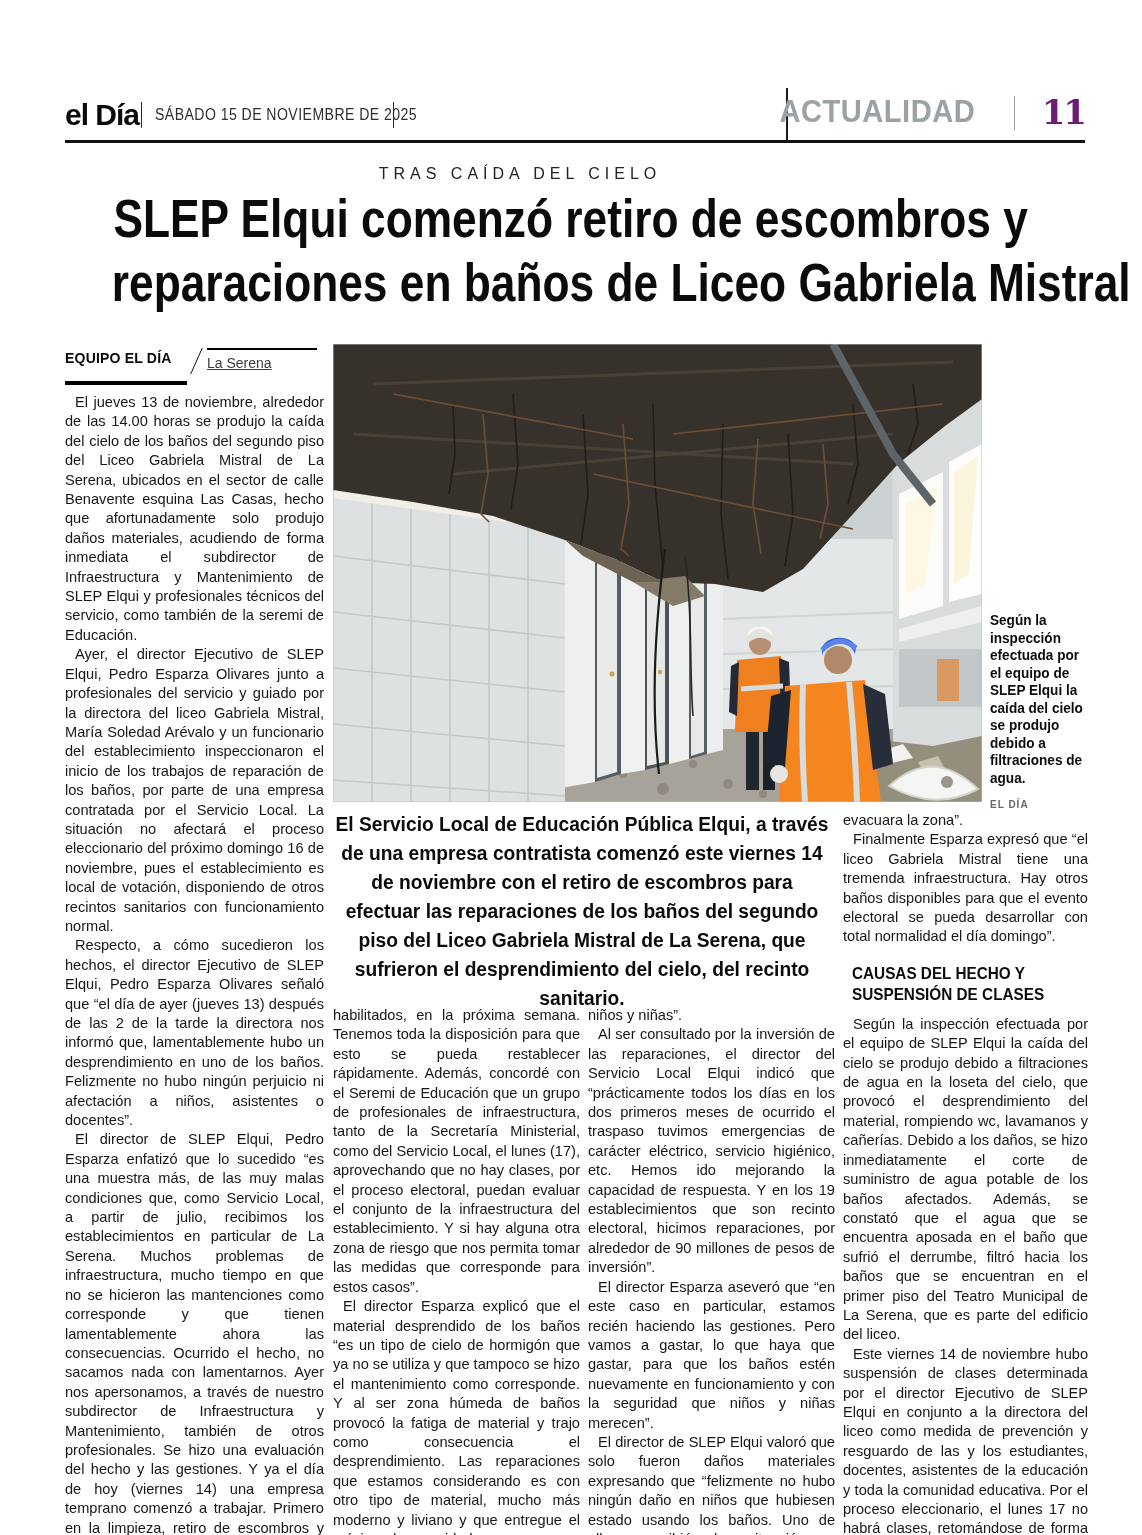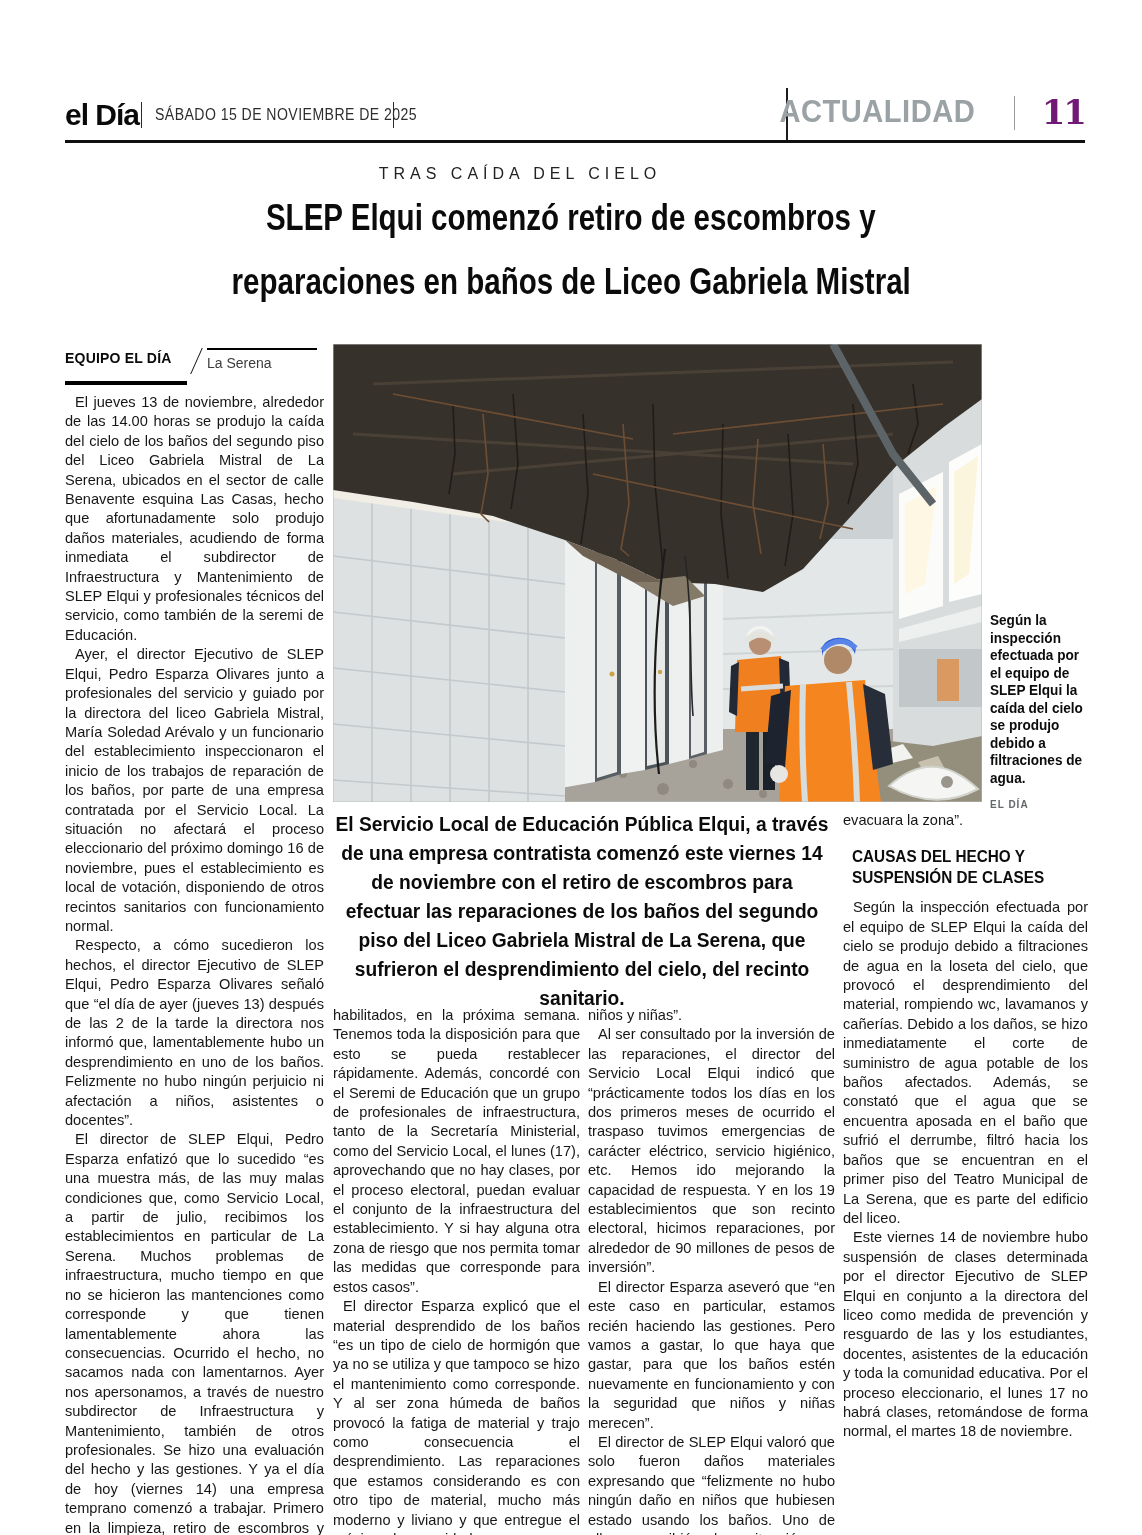--- a/index.html
+++ b/index.html
@@ -18,29 +18,29 @@
   .section-title{position:absolute;right:110px;top:2px;font-size:31px;font-weight:bold;color:#9ba2a6;
     display:inline-block;transform:scaleX(.94);transform-origin:right;letter-spacing:.5px;}
   .pageno-bar{position:absolute;right:70px;top:4px;width:1px;height:34px;background:#9a9a9a;}
   .pageno{position:absolute;right:0;top:0;font-family:"DejaVu Serif","Liberation Serif",serif;
     font-size:34px;font-weight:bold;color:#701a75;letter-spacing:-2px;}
   .mast-rule{position:absolute;left:65px;top:140px;width:1020px;height:3px;background:#101010;}
   
   .kicker{position:absolute;left:0;top:165px;width:1040px;text-align:center;
     font-size:16px;font-weight:500;letter-spacing:5px;color:#202224;}
   .headline{position:absolute;left:0;top:186px;width:1142px;margin:0;text-align:center;
-    font-size:36px;line-height:64px;font-weight:bold;color:#0b0b0b;}
+    font-size:54px;line-height:64px;font-weight:bold;color:#0b0b0b;}
   .headline .hl{display:inline-block;transform:scaleX(.82);transform-origin:center;white-space:nowrap;}
   
   .byline{position:absolute;left:65px;top:344px;width:250px;height:34px;}
   .byline .author{position:absolute;left:0;top:6px;width:122px;padding-bottom:15px;
     border-bottom:4px solid #000;font-size:14px;font-weight:800;letter-spacing:.2px;color:#0a0a0a;white-space:nowrap;}
   .byline .slash{position:absolute;left:131px;top:4px;width:1px;height:26px;background:#111;transform:skewX(-24deg);}
   .byline .location{position:absolute;left:142px;top:4px;width:110px;border-top:2px solid #000;
-    padding-top:5px;font-size:14px;color:#3c3c3c;}
+    padding-top:5px;font-size:14px;color:#3c3c3c;text-decoration:underline;}
   
   .photo{position:absolute;left:333px;top:344px;width:649px;height:458px;}
   .photo svg{display:block;width:100%;height:100%;}
   .caption{position:absolute;left:990px;top:612px;width:98px;
     font-size:14px;line-height:17.5px;font-weight:bold;color:#0c0c0c;}
   .caption .cap-inner{display:inline-block;transform:scaleX(.97);transform-origin:left;}
   .credit{margin-top:9px;font-size:10px;font-weight:bold;letter-spacing:1px;color:#63686b;}
   
   .lead{position:absolute;left:322px;top:810px;width:520px;text-align:center;
     font-size:20px;line-height:29px;font-weight:bold;color:#0b0b0b;}
@@ -245,20 +245,21 @@
 
   <div class="col col-3">
     <p class="cont">niños y niñas”.</p>
     <p>Al ser consultado por la inversión de las reparaciones, el director del Servicio Local Elqui indicó que “prácticamente todos los días en los dos primeros meses de ocurrido el traspaso tuvimos emergencias de carácter eléctrico, servicio higiénico, etc. Hemos ido mejorando la capacidad de respuesta. Y en los 19 establecimientos que son recinto electoral, hicimos reparaciones, por alrededor de 90 millones de pesos de inversión”.</p>
     <p>El director Esparza aseveró que “en este caso en particular, estamos recién haciendo las gestiones. Pero vamos a gastar, lo que haya que gastar, para que los baños estén nuevamente en funcionamiento y con la seguridad que niños y niñas merecen”.</p>
     <p>El director de SLEP Elqui valoró que solo fueron daños materiales expresando que “felizmente no hubo ningún daño en niños que hubiesen estado usando los baños. Uno de ellos percibió la situación y rápidamente hizo la alerta para que</p>
   </div>
 
   <div class="col col-4">
     <p class="cont">evacuara la zona”.</p>
+    <p>Finalmente Esparza expresó que “el liceo Gabriela Mistral tiene una tremenda infraestructura. Hay otros baños disponibles para que el evento electoral se pueda desarrollar con total normalidad el día domingo”.</p>
     <h3 class="subhead">
       <span class="sh-inner">CAUSAS DEL HECHO Y SUSPENSIÓN DE CLASES</span>
     </h3>
     <p>Según la inspección efectuada por el equipo de SLEP Elqui la caída del cielo se produjo debido a filtraciones de agua en la loseta del cielo, que provocó el desprendimiento del material, rompiendo wc, lavamanos y cañerías. Debido a los daños, se hizo inmediatamente el corte de suministro de agua potable de los baños afectados. Además, se constató que el agua que se encuentra aposada en el baño que sufrió el derrumbe, filtró hacia los baños que se encuentran en el primer piso del Teatro Municipal de La Serena, que es parte del edificio del liceo.</p>
     <p>Este viernes 14 de noviembre hubo suspensión de clases determinada por el director Ejecutivo de SLEP Elqui en conjunto a la directora del liceo como medida de prevención y resguardo de las y los estudiantes, docentes, asistentes de la educación y toda la comunidad educativa. Por el proceso eleccionario, el lunes 17 no habrá clases, retomándose de forma normal, el martes 18 de noviembre.</p>
   </div>
 
 </div>
 
 </body></html>

